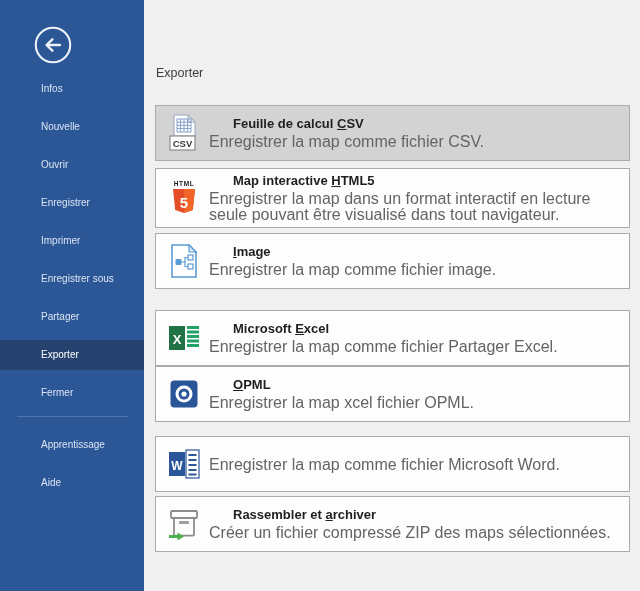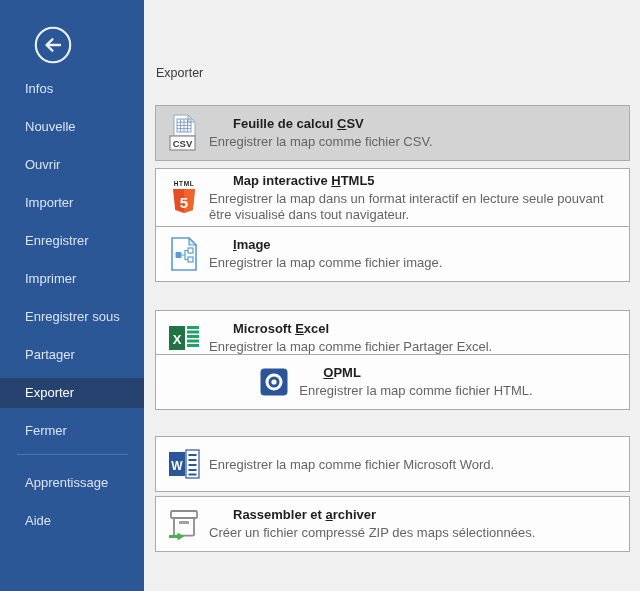--- a/index.html
+++ b/index.html
@@ -16,21 +16,21 @@
     position: absolute; left: 0; top: 0; width: 144px; height: 591px;
     background: #2b5797;
   }
   .back-btn {
     position: absolute; left: 33px; top: 25px; width: 40px; height: 40px;
     cursor: pointer;
   }
   .nav { position: absolute; top: 74px; left: 0; right: 0; }
   .nav-item {
     height: 30px; line-height: 30px; margin-bottom: 8px;
-    padding-left: 25px; font-size: 13px; color: #dbe4f3;
+    padding-left: 41px; font-size: 10px; color: #dbe4f3;
     cursor: pointer; white-space: nowrap;
   }
   .nav-item.selected { background: #26426e; color: #ffffff; }
   .nav-divider {
     height: 1px; background: #4e74b2; border: 0;
     margin: 4px 16px 13px 17px;
   }
 
   
   .main-title {
@@ -38,55 +38,54 @@
     font-size: 12.5px; color: #3a3a3a;
   }
   .card {
     position: absolute; left: 155px; width: 475px; height: 56px;
     background: #fdfdfd; border: 1px solid #ababab;
     display: flex; align-items: center; cursor: pointer;
   }
   .card.selected { background: #d3d3d3; }
   .card.pos-0 { top: 105px; }
   .card.pos-1 { top: 168px; height: 60px; }
-  .card.pos-2 { top: 226px; }
+  .card.pos-2 { top: 233px; }
   .card.pos-3 { top: 310px; }
-  .card.pos-4 { top: 354px; justify-content: center; }
+  .card.pos-4 { top: 366px; }
   .card.pos-5 { top: 436px; }
   .card.pos-6 { top: 496px; }
   .card .icon {
     flex: 0 0 32px; width: 32px; margin-left: 12px;
     display: flex; align-items: center; justify-content: center;
   }
   .card .txt { margin-left: 9px; padding-right: 6px; }
   .card-title {
     font-size: 13px; font-weight: 600; color: #1f1f1f; line-height: 16px; padding-left: 24px;
   }
   .card-title .accel { text-decoration: underline; }
   .card-desc {
-    font-size: 13px; color: #646464; line-height: 16px; margin-top: 2px;
+    font-size: 16px; color: #646464; line-height: 16px; margin-top: 2px;
   }
 </style>
 </head>
 <body>
 
 <div class="stage">
 
   <div class="sidebar">
     <div class="back-btn">
       <svg width="40" height="40" viewBox="0 0 40 40">
         <circle cx="20" cy="20" r="17.2" fill="none" stroke="#eef2f9" stroke-width="2.1"></circle>
         <path d="M27 20 H14.2 M19.4 14.3 L13.5 20 L19.4 25.7" fill="none" stroke="#eef2f9" stroke-width="2.4" stroke-linecap="round" stroke-linejoin="round"></path>
       </svg>
     </div>
     <div class="nav">
       <div class="nav-item">Infos</div>
       <div class="nav-item">Nouvelle</div>
       <div class="nav-item">Ouvrir</div>
-      <div class="nav-item">Importer</div>
       <div class="nav-item">Enregistrer</div>
       <div class="nav-item">Imprimer</div>
       <div class="nav-item">Enregistrer sous</div>
       <div class="nav-item">Partager</div>
       <div class="nav-item selected">Exporter</div>
       <div class="nav-item">Fermer</div>
       <hr class="nav-divider">
       <div class="nav-item">Apprentissage</div>
       <div class="nav-item">Aide</div>
     </div>
@@ -160,21 +159,21 @@
   <div class="card pos-4">
     <span class="icon">
       <svg width="30" height="30" viewBox="0 0 30 30">
         <rect x="1.5" y="1.5" width="27" height="27" rx="4" fill="#2a5699"></rect>
         <circle cx="15" cy="15" r="7" fill="none" stroke="#ffffff" stroke-width="3"></circle>
         <circle cx="15" cy="15" r="2.6" fill="#ffffff"></circle>
       </svg>
     </span>
     <div class="txt">
       <div class="card-title"><span></span><span class="accel">O</span><span>PML</span></div>
-      <div class="card-desc">Enregistrer la map comme fichier HTML.</div>
+      <div class="card-desc">Enregistrer la map xcel fichier OPML.</div>
     </div>
   </div>
 
   <div class="card pos-5">
     <span class="icon">
       <svg width="32" height="32" viewBox="0 0 32 32">
         <rect x="1" y="4" width="16" height="24" fill="#2b579a"></rect>
         <text x="9" y="21.5" font-size="12" font-weight="bold" fill="#ffffff" text-anchor="middle" font-family="Liberation Sans, sans-serif">W</text>
         <rect x="18" y="2" width="13" height="28" fill="#ffffff" stroke="#2b579a" stroke-width="1.2"></rect>
         <path d="M20.5 7 h8 M20.5 12 h8 M20.5 17 h8 M20.5 22 h8 M20.5 26.5 h8" stroke="#2b579a" stroke-width="2.2"></path>

